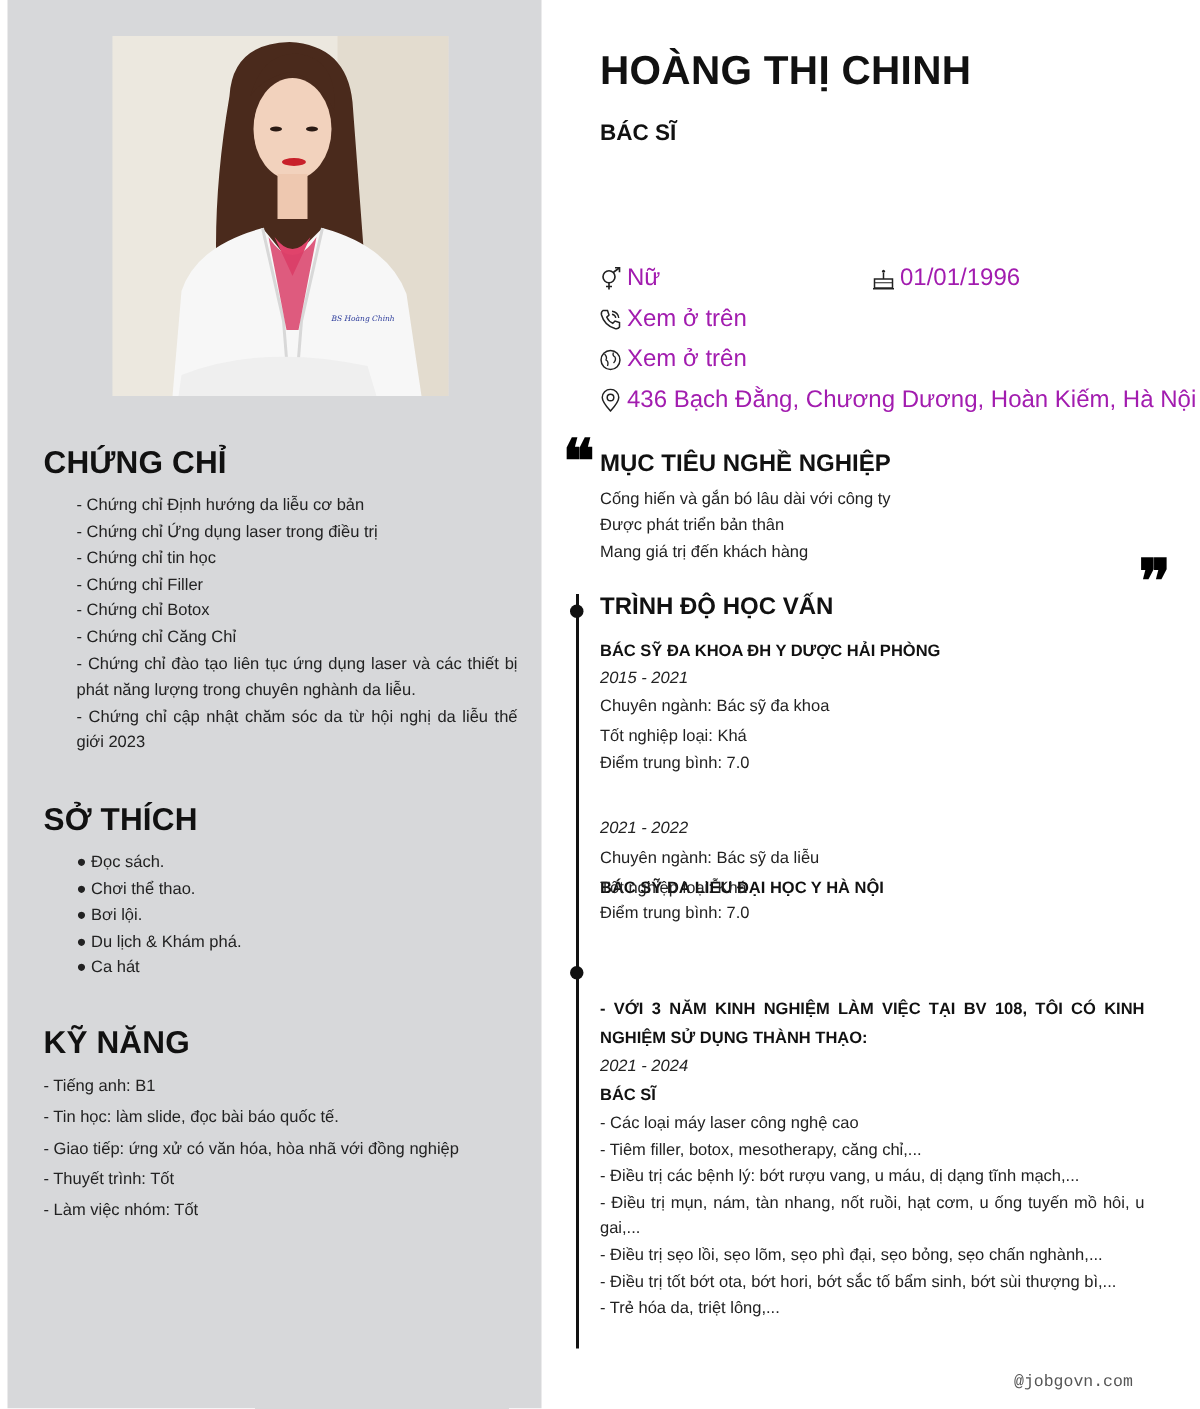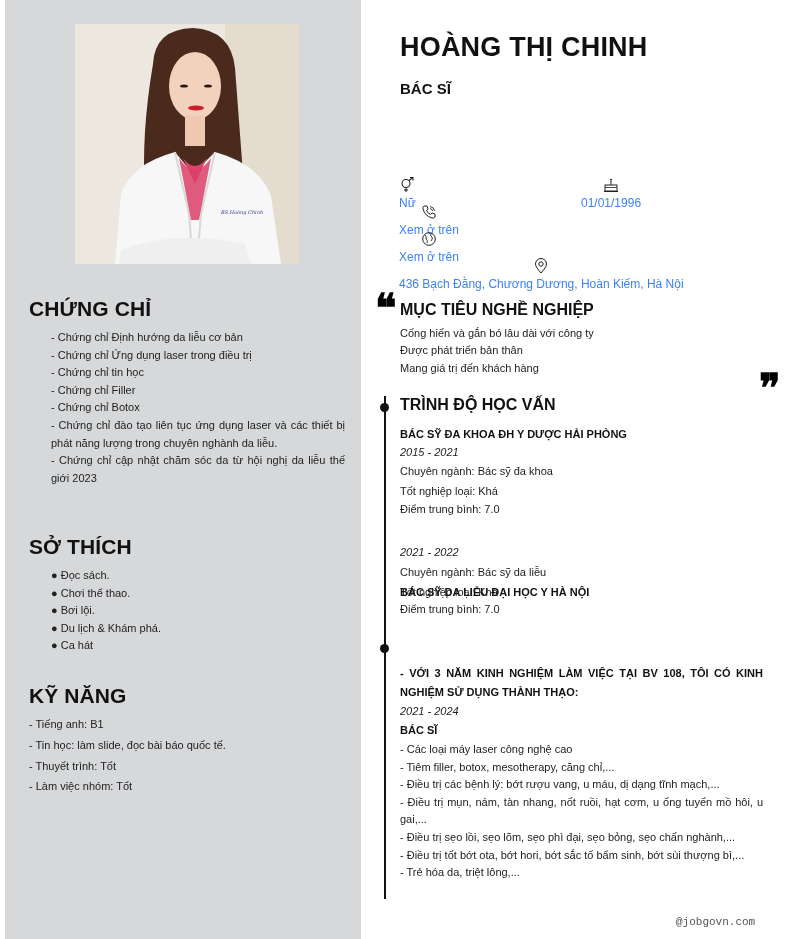--- a/index.html
+++ b/index.html
@@ -20,21 +20,21 @@
   .side-section { position: absolute; left: 24px; width: 316px; }
   .side-title { font-size: 21px; font-weight: 700; color: #111; letter-spacing: 0.1px; margin-bottom: 8px; }
   .side-line { font-size: 11px; line-height: 17.6px; color: #222; margin-left: 22px; }
   .side-line.just { text-align: justify; }
   .skill-line { font-size: 11px; line-height: 20.8px; color: #222; }
 
   .main { position: absolute; left: 361px; top: 0; width: 439px; height: 939px; }
   .name { position: absolute; left: 39px; top: 32px; font-size: 27px; font-weight: 700; color: #111; letter-spacing: 0.2px; }
   .role { position: absolute; left: 39px; top: 80px; font-size: 15px; font-weight: 700; color: #111; }
 
-  .info-row { position: absolute; font-size: 12px; color: #3b82f6; display: flex; align-items: center; gap: 3px; flex-direction: column; }
+  .info-row { position: absolute; font-size: 16px; color: #a21caf; display: flex; align-items: center; gap: 3px; }
   .info-row svg { width: 16px; height: 16px; flex: none; }
 
   .quote-open { position: absolute; left: 14px; top: 288px; font-size: 40px; font-weight: 700; font-family: "DejaVu Serif", serif; line-height: 1; color: #000; }
   .quote-close { position: absolute; left: 398px; top: 368px; font-size: 40px; font-weight: 700; font-family: "DejaVu Serif", serif; line-height: 1; color: #000; }
 
   .sec-title { position: absolute; left: 39px; font-size: 16px; font-weight: 700; color: #111; }
   .obj-line { position: absolute; left: 39px; font-size: 11px; color: #222; line-height: 17.6px; }
 
   .timeline { position: absolute; left: 23px; top: 396px; width: 1.5px; height: 503px; background: #111; }
   .dot { position: absolute; left: 19px; width: 9px; height: 9px; border-radius: 50%; background: #111; }
@@ -84,37 +84,39 @@
     </svg>
   </div>
 
   <div class="side-section" style="top:297px;">
     <div class="side-title">CHỨNG CHỈ</div>
     <div class="side-line">- Chứng chỉ Định hướng da liễu cơ bản</div>
     <div class="side-line">- Chứng chỉ Ứng dụng laser trong điều trị</div>
     <div class="side-line">- Chứng chỉ tin học</div>
     <div class="side-line">- Chứng chỉ Filler</div>
     <div class="side-line">- Chứng chỉ Botox</div>
+    <div class="side-line">- Chứng chỉ Căng Chỉ</div>
     <div class="side-line just">- Chứng chỉ đào tạo liên tục ứng dụng laser và các thiết bị phát năng lượng trong chuyên nghành da liễu.</div>
     <div class="side-line just">- Chứng chỉ cập nhật chăm sóc da từ hội nghị da liễu thế giới 2023</div>
   </div>
 
   <div class="side-section" style="top:535px;">
     <div class="side-title">SỞ THÍCH</div>
     <div class="side-line">● Đọc sách.</div>
     <div class="side-line">● Chơi thể thao.</div>
     <div class="side-line">● Bơi lội.</div>
     <div class="side-line">● Du lịch &amp; Khám phá.</div>
     <div class="side-line">● Ca hát</div>
   </div>
 
   <div class="side-section" style="top:684px;">
     <div class="side-title" style="margin-bottom:6px;">KỸ NĂNG</div>
     <div class="skill-line">- Tiếng anh: B1</div>
     <div class="skill-line">- Tin học: làm slide, đọc bài báo quốc tế.</div>
+    <div class="skill-line">- Giao tiếp: ứng xử có văn hóa, hòa nhã với đồng nghiệp</div>
     <div class="skill-line">- Thuyết trình: Tốt</div>
     <div class="skill-line">- Làm việc nhóm: Tốt</div>
   </div>
 </div>
 
 <div class="main">
   <div class="name">HOÀNG THỊ CHINH</div>
   <div class="role">BÁC SĨ</div>
 
   <div class="info-row" style="left:38px; top:177px;">

